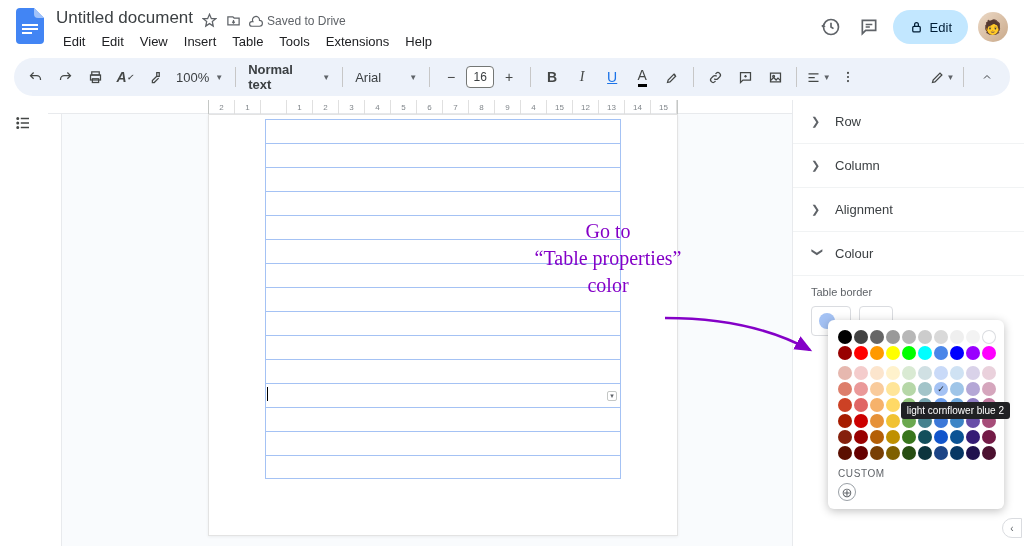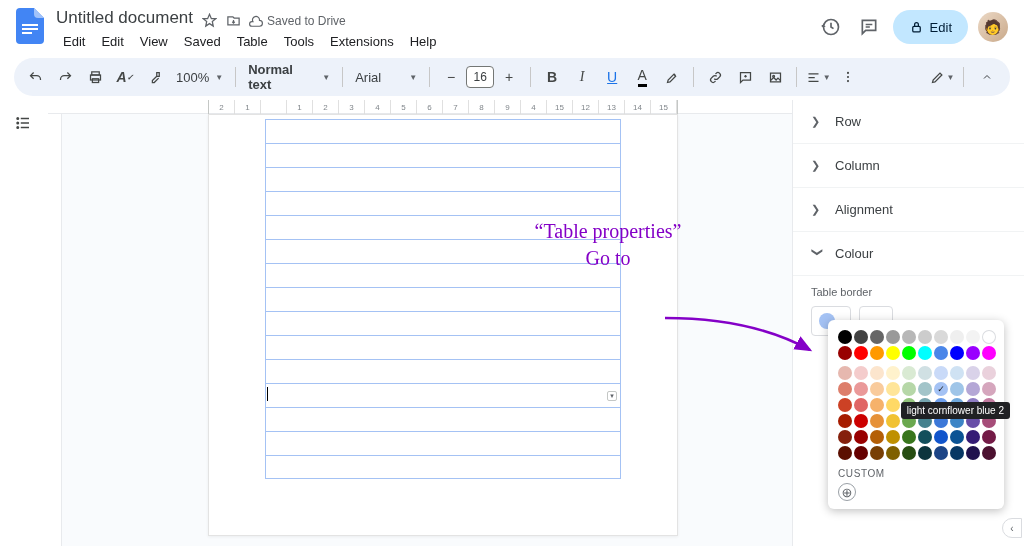--- a/index.html
+++ b/index.html
@@ -115,21 +115,21 @@
         <svg width="14" height="14" viewBox="0 0 24 24" fill="none" stroke="currentColor" stroke-width="2">
             <path d="M18 10a6 6 0 10-11.3 3H5a4 4 0 100 8h13a5 5 0 000-10z"></path>
           </svg>
         <span>Saved to Drive</span>
       </span>
     </div>
     <div class="menu-row">
       <span class="menu-item">Edit</span>
       <span class="menu-item">Edit</span>
       <span class="menu-item">View</span>
-      <span class="menu-item">Saved</span>
+      <span class="menu-item">Insert</span>
       <span class="menu-item">Table</span>
       <span class="menu-item">Tools</span>
       <span class="menu-item">Extensions</span>
       <span class="menu-item">Help</span>
     </div>
   </div>
   <div class="right-cluster">
     <div class="rc-btn">
         <svg width="20" height="20" viewBox="0 0 24 24" fill="none" stroke="currentColor" stroke-width="2">
           <path d="M3 12a9 9 0 109-9 9 9 0 00-9 9zm0 0l-2-2m2 2l2-2M12 7v5l3 2"></path>
@@ -433,22 +433,23 @@
       <div class="pal-cell" style="background: rgb(7, 55, 99);"></div>
       <div class="pal-cell" style="background: rgb(32, 18, 77);"></div>
       <div class="pal-cell" style="background: rgb(76, 17, 48);"></div>
     </div>
   <div class="pal-custom">CUSTOM</div>
   <div class="pal-add">⊕</div>
   <div class="tooltip">light cornflower blue 2</div>
 </div>
 
 <div class="annot">
+  <div>Go to</div>
   <div>“Table properties”</div>
-  <div>Go to</div>
+  <div>color</div>
 </div>
 <svg class="arrow" viewBox="0 0 160 60">
   <defs>
       <marker id="ah" markerWidth="8" markerHeight="8" refX="6" refY="3" orient="auto">
         <path d="M0 0L7 3L0 6z" fill="#8400c7"></path>
       </marker>
     </defs>
   <path d="M5 10 C 60 10, 110 20, 150 42" fill="none" stroke="#8400c7" stroke-width="2.5" marker-end="url(#ah)"></path>
 </svg>
 

